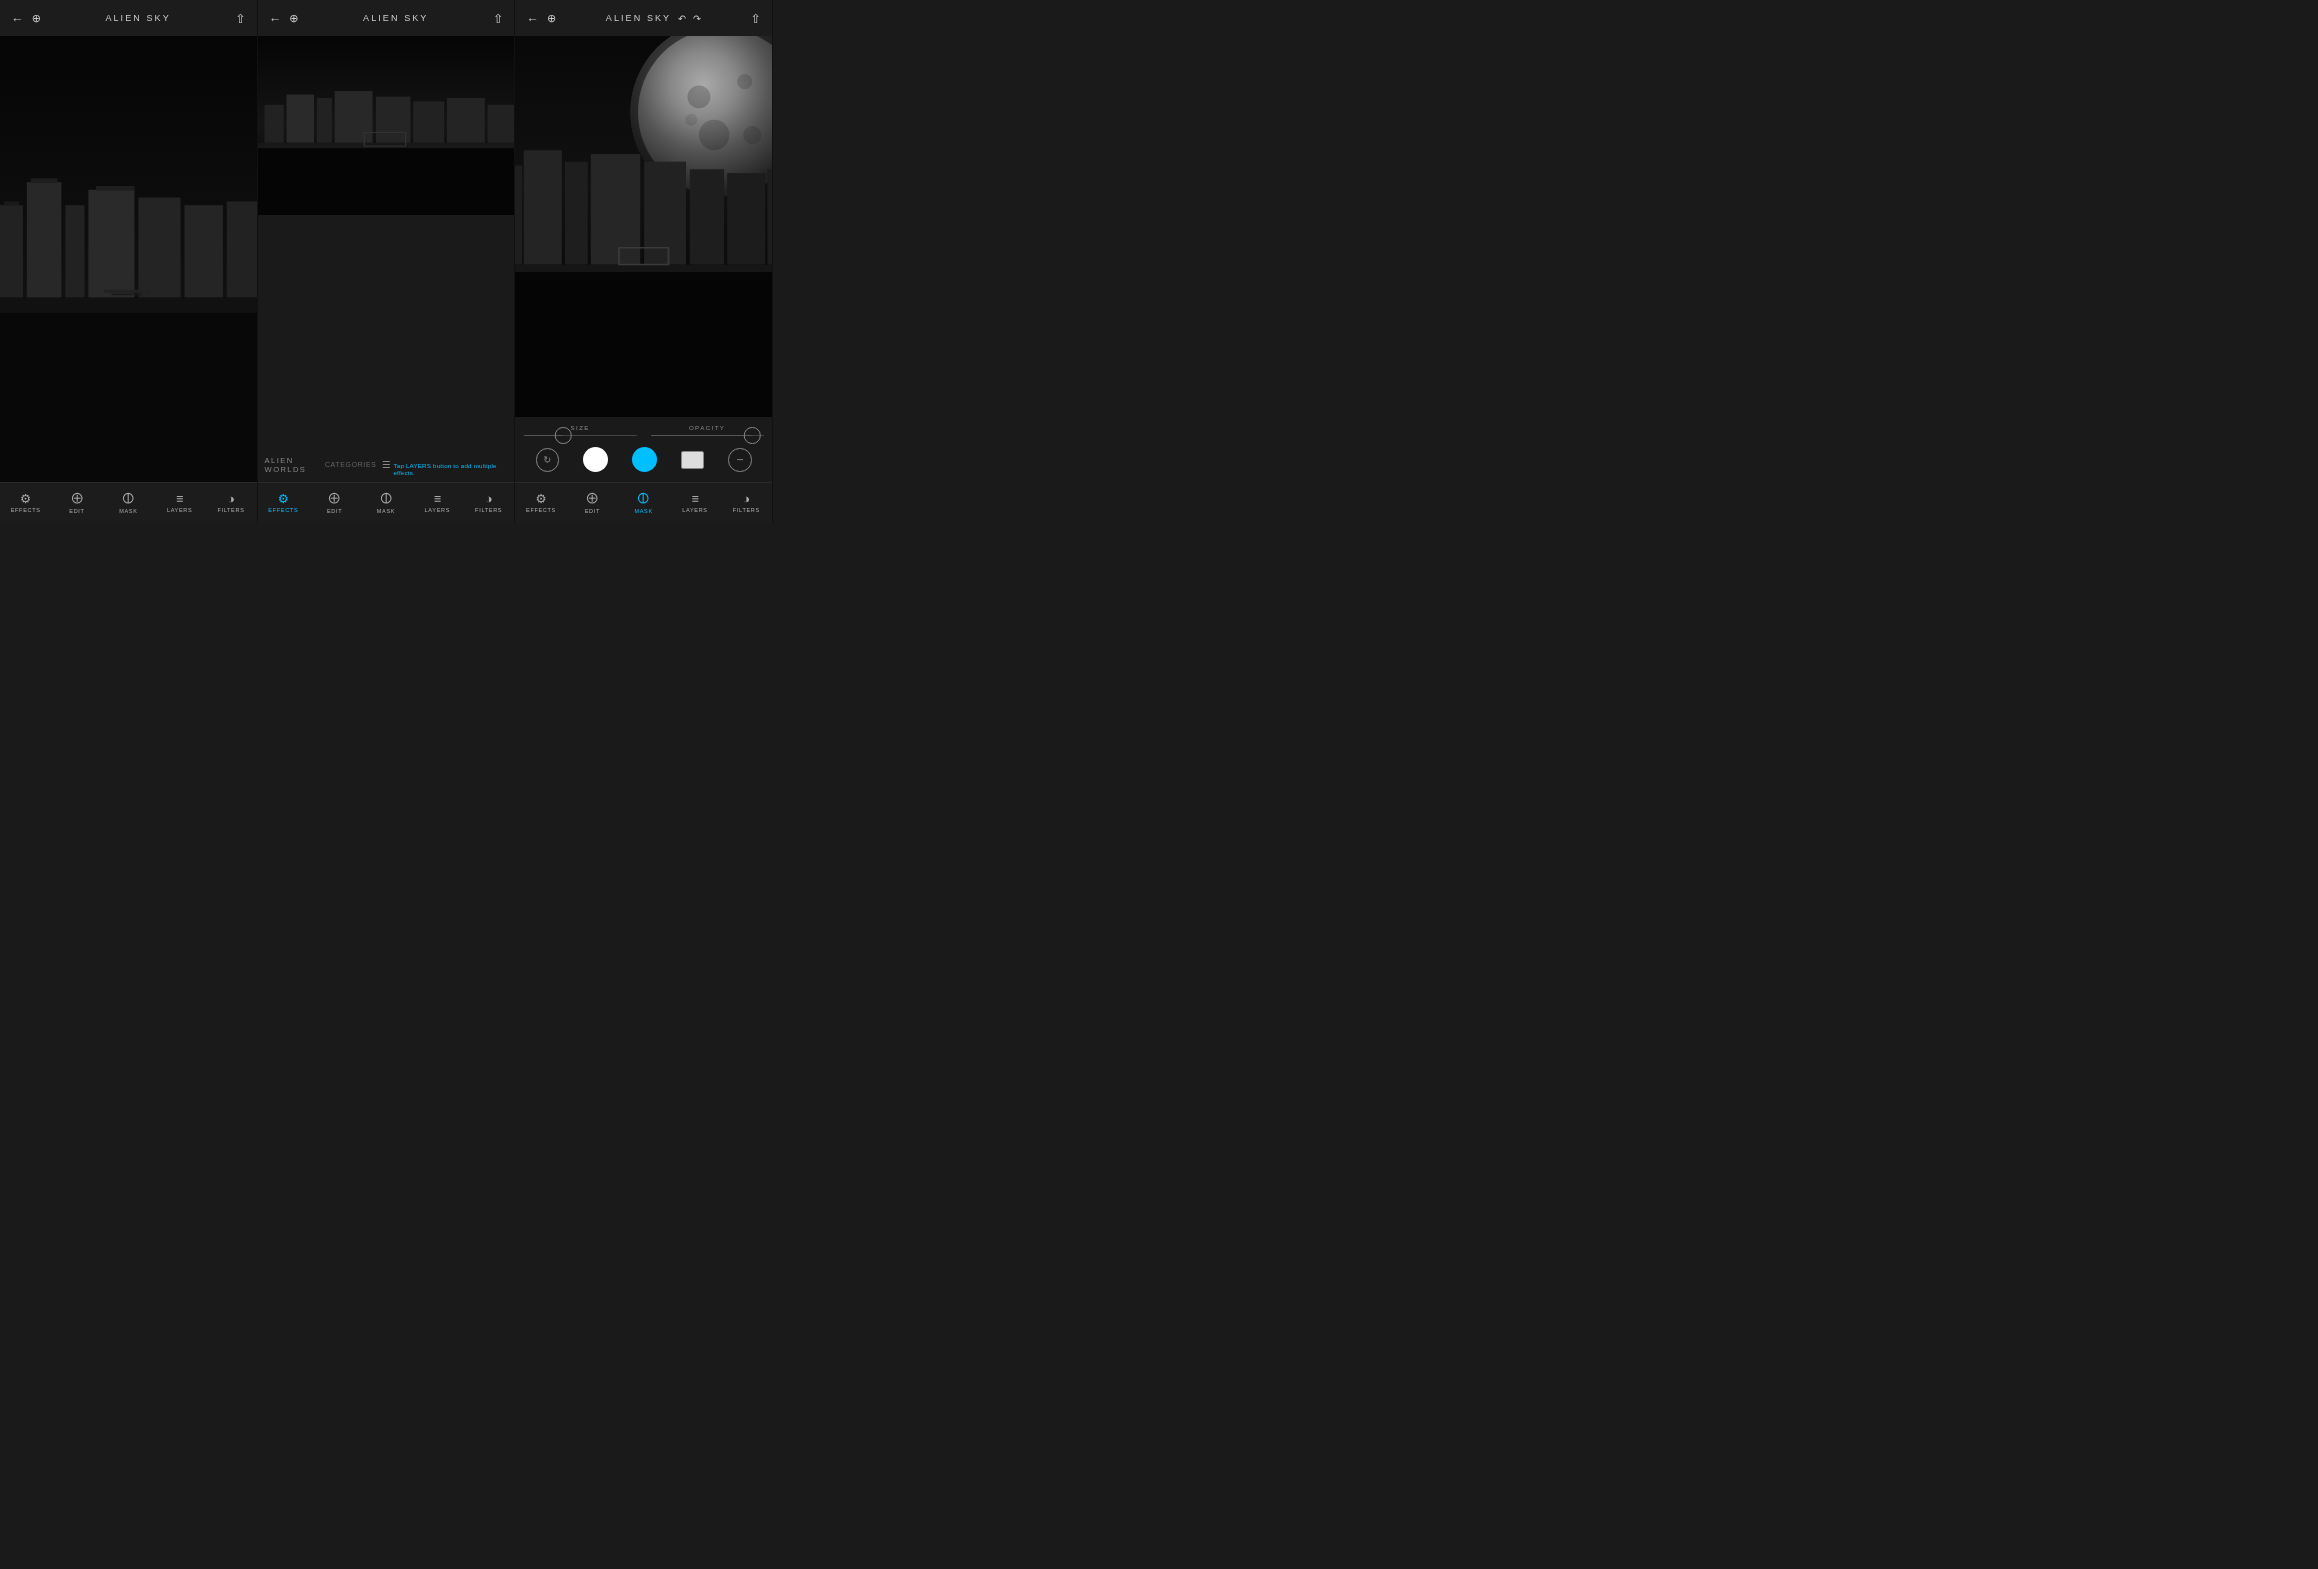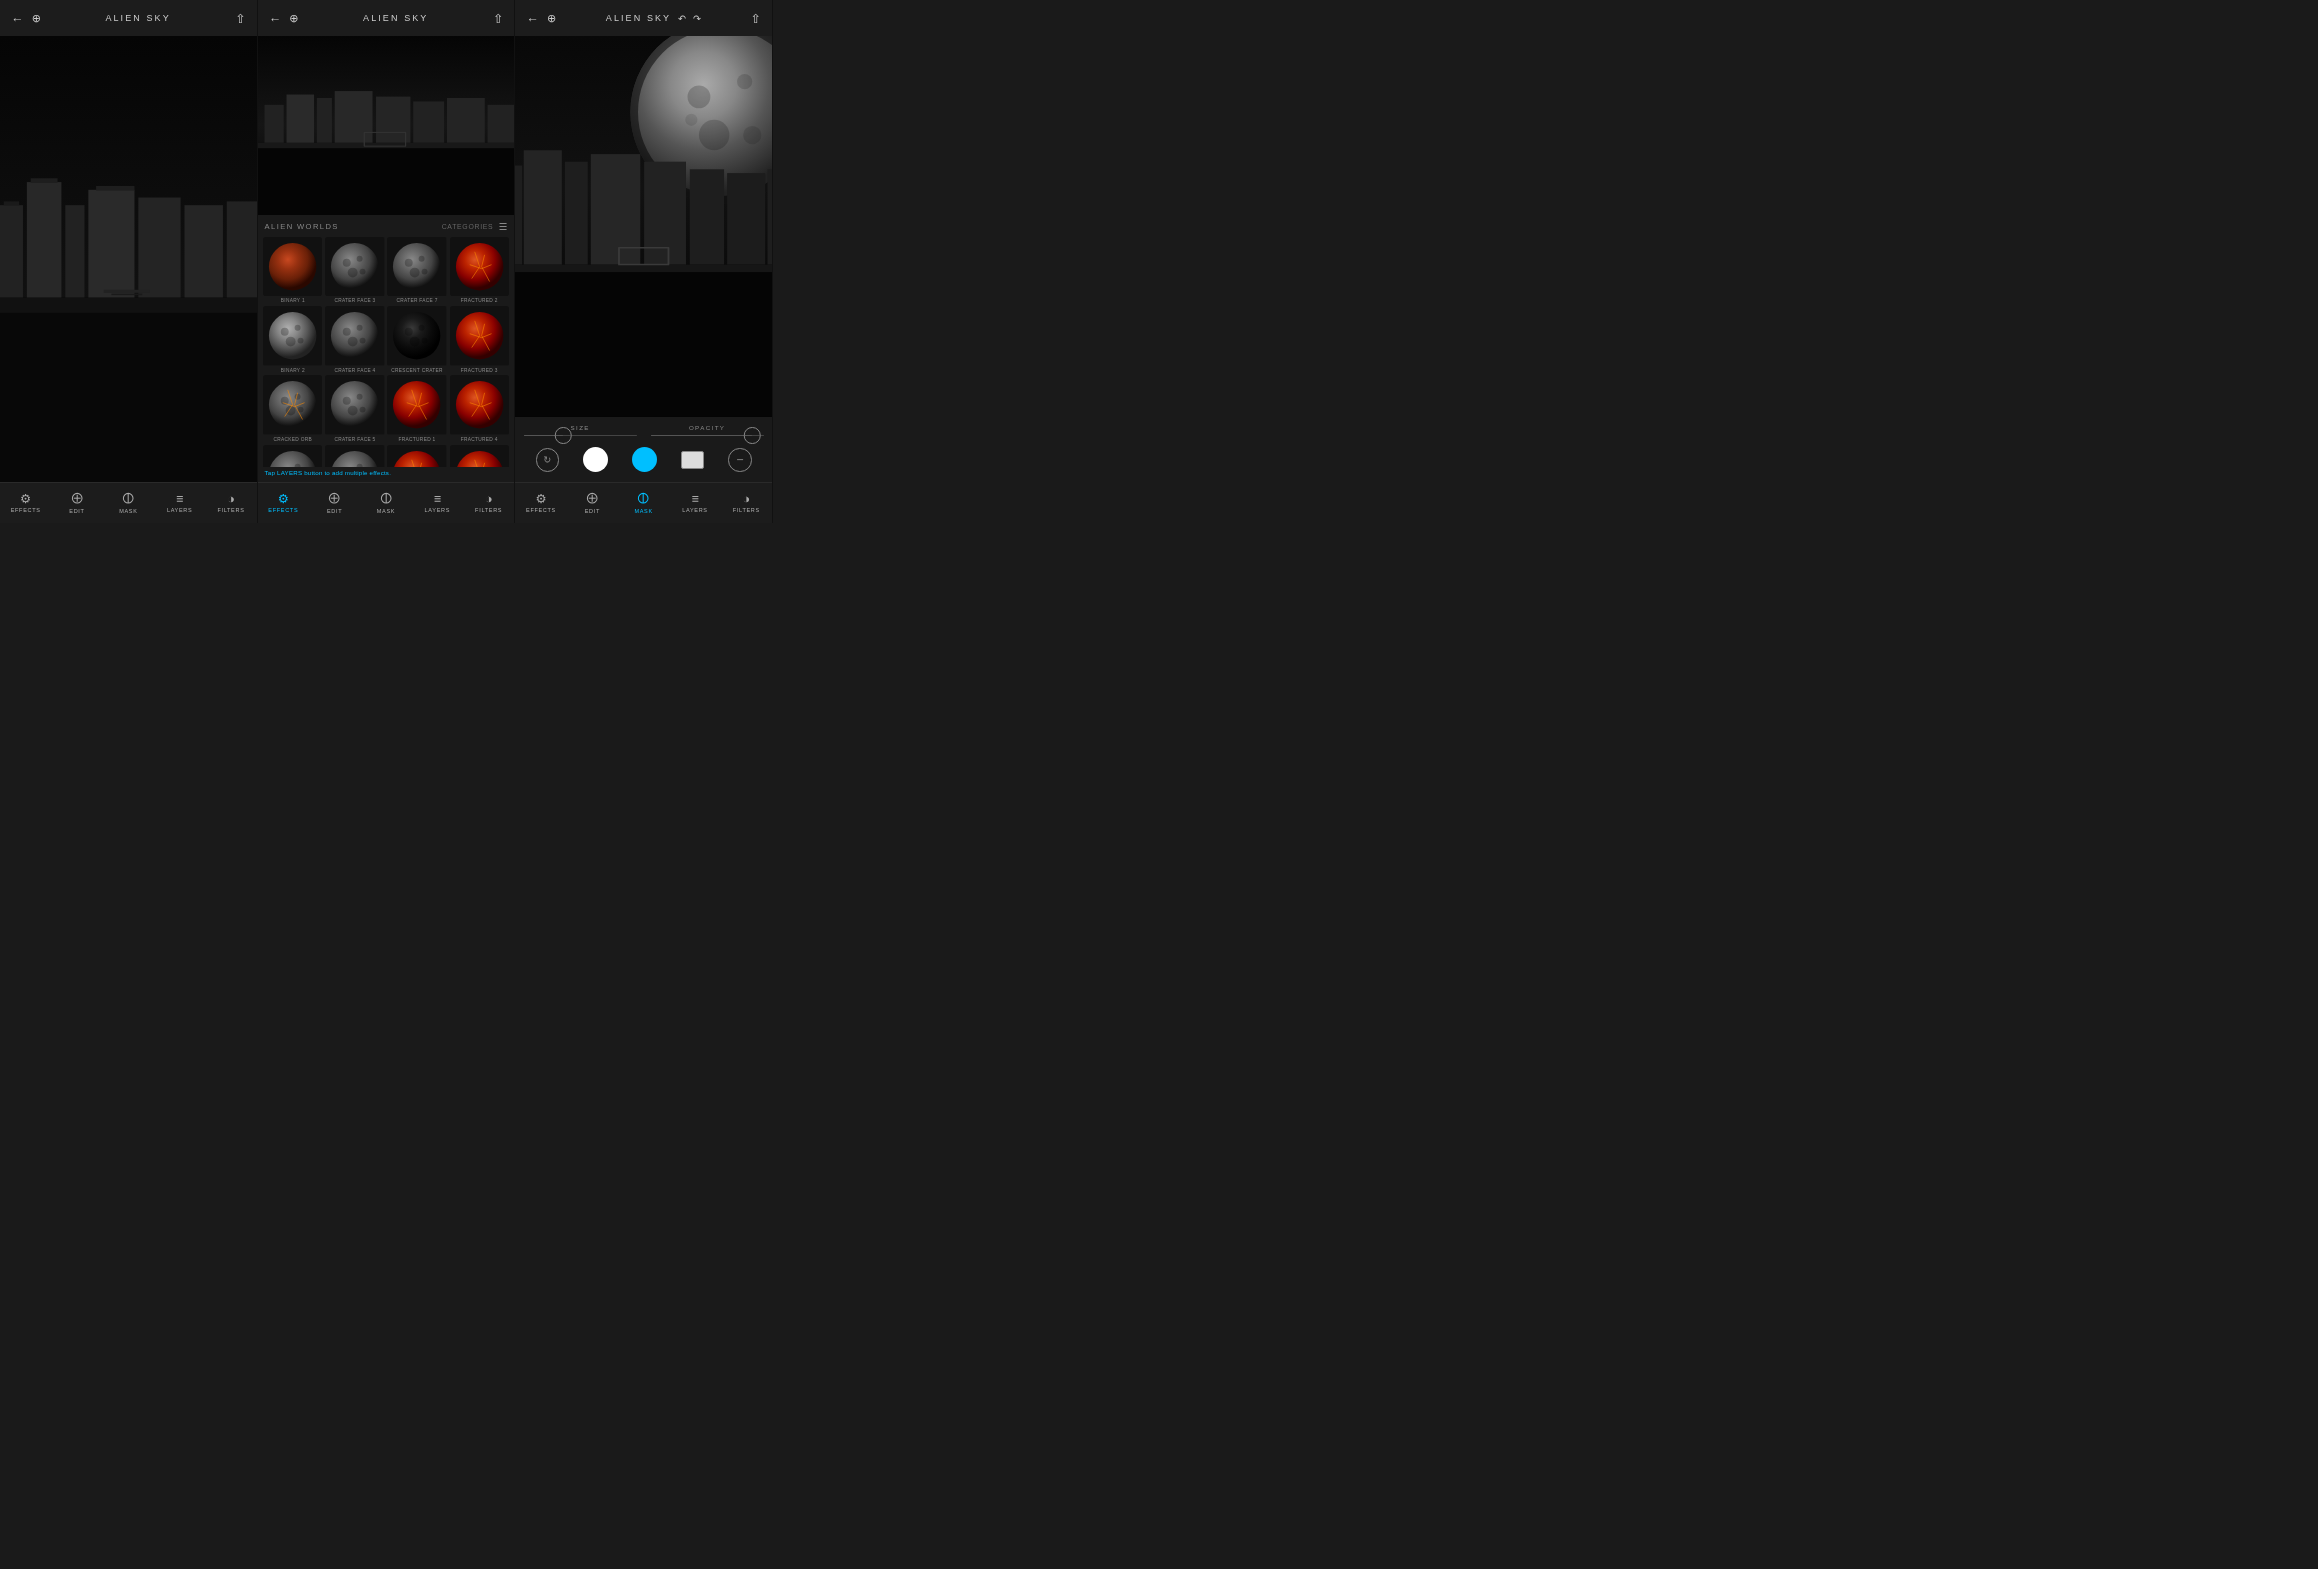--- a/index.html
+++ b/index.html
@@ -411,21 +411,21 @@
       <rect x="226" y="95" width="45" height="60" fill="#222"></rect>
       <rect x="275" y="90" width="55" height="65" fill="#242424"></rect>
       <rect x="334" y="100" width="40" height="55" fill="#222"></rect>
 
       <rect x="155" y="140" width="60" height="20" fill="none" stroke="#333" stroke-width="1.5"></rect>
       <line x1="155" y1="140" x2="155" y2="160" stroke="#333" stroke-width="1.5"></line>
       <line x1="215" y1="140" x2="215" y2="160" stroke="#333" stroke-width="1.5"></line>
     </svg>
   </div>
 
-  <div class="effects-panel" style="flex:1; overflow:hidden; display:flex; flex-direction:column;">
+  <div class="effects-panel" style="flex:1; overflow:hidden; display:flex; flex-direction:row;align-items:flex-end;">
     <div class="effects-header">
       <span class="effects-title">ALIEN WORLDS</span>
       <div class="effects-right">
         <span class="categories-text">CATEGORIES</span>
         <span class="grid-icon">☰</span>
       </div>
     </div>
 
     <div class="effects-grid" id="effects-grid-container" style="flex:1; overflow:hidden;">
     <div class="effect-item">

